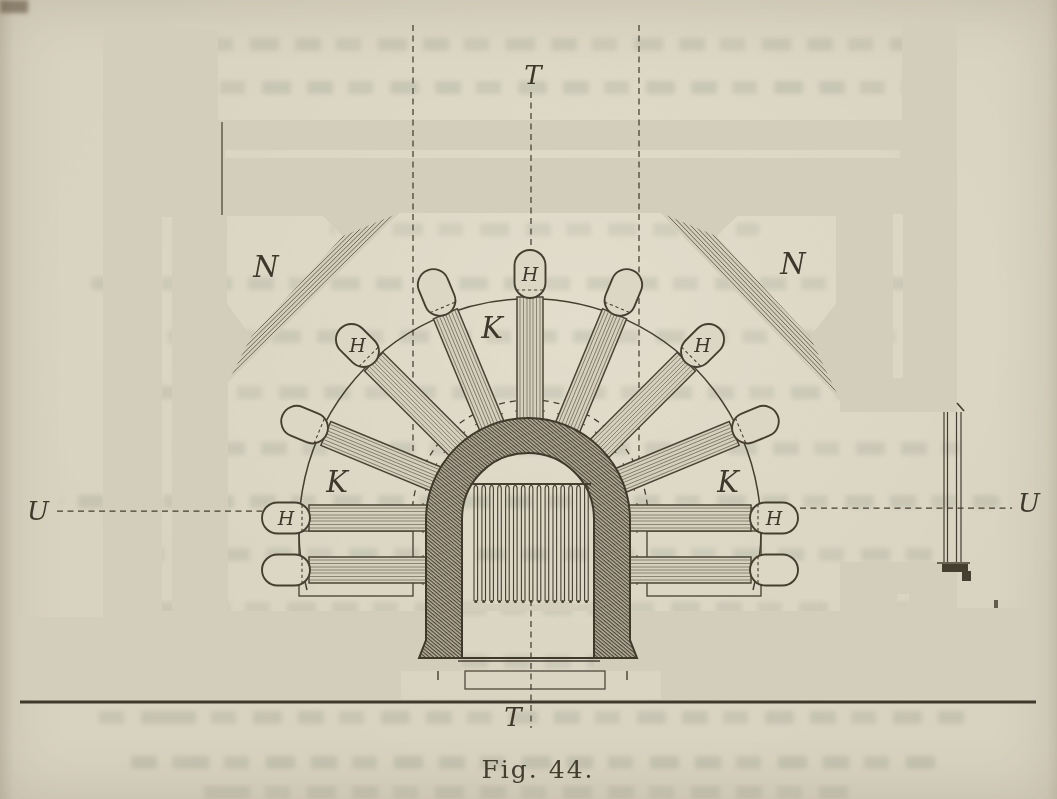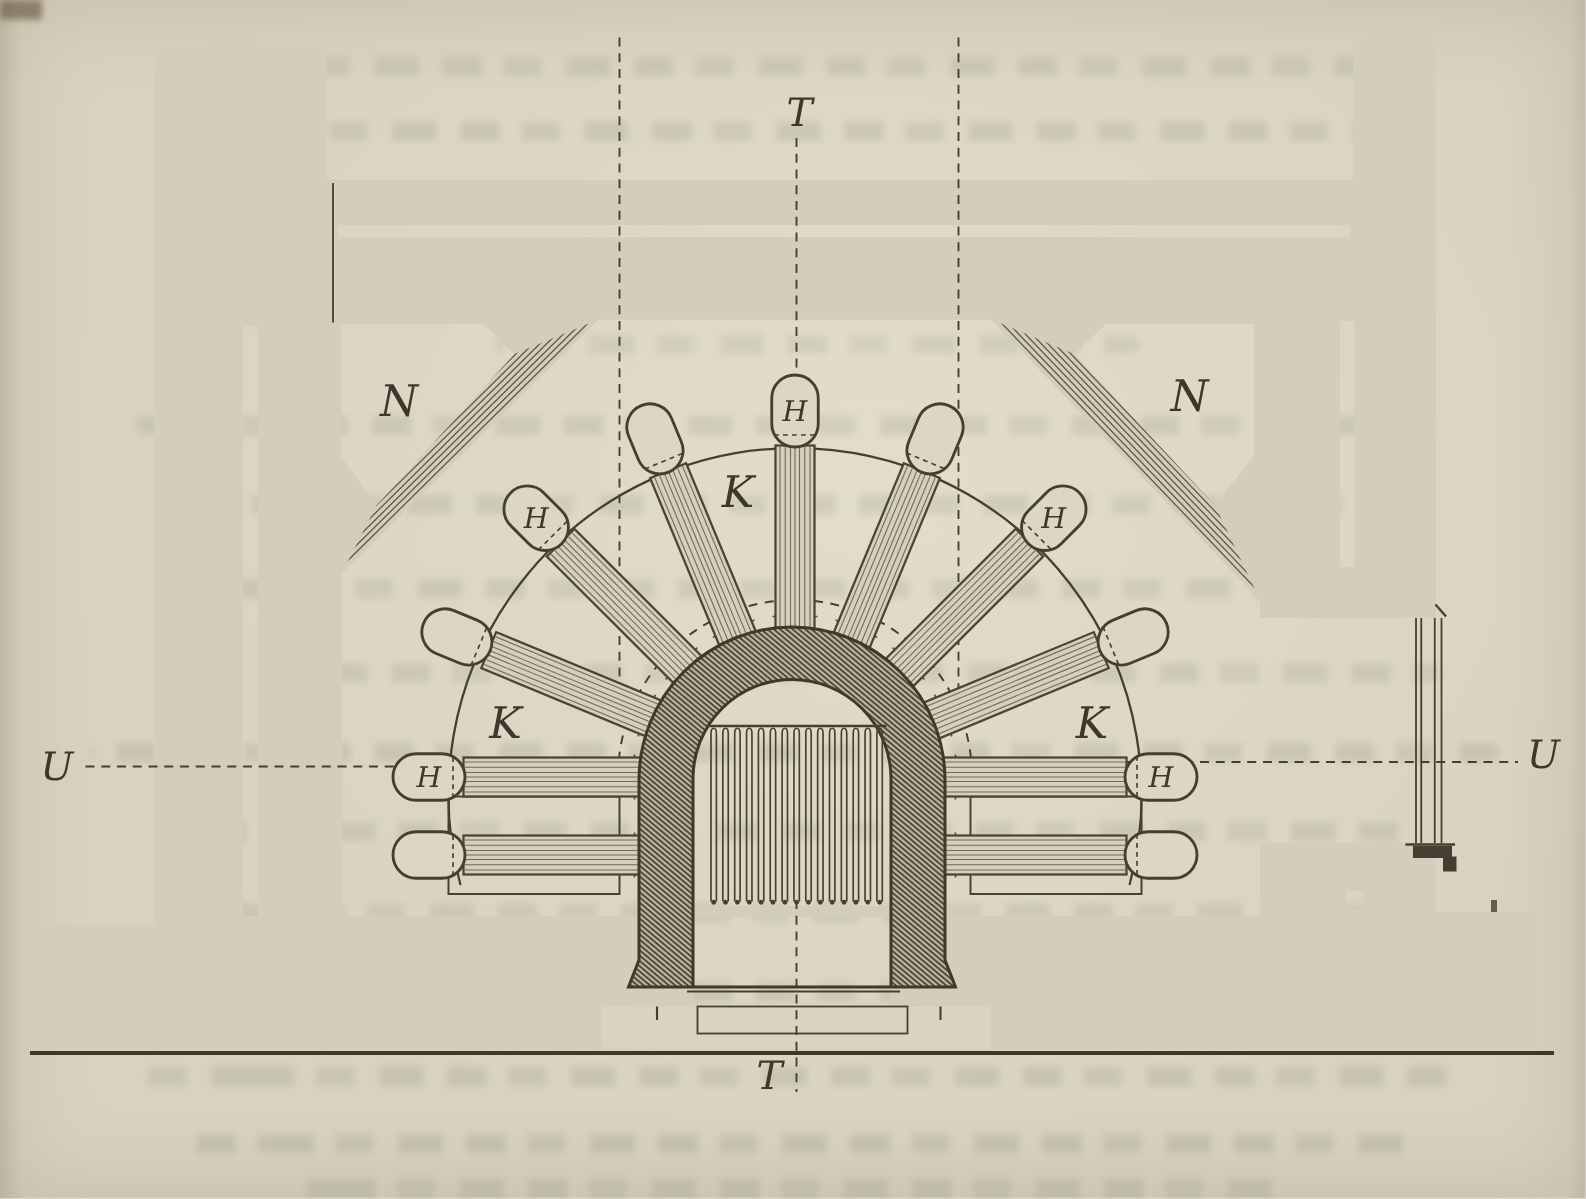--- a/index.html
+++ b/index.html
@@ -358,13 +358,14 @@
     </g>
     <g id="h-labels" text-anchor="middle">
         <text x="774.0" y="524.5" class="lbl lbl-h">H</text>
         <text x="702.5" y="352.0" class="lbl lbl-h">H</text>
         <text x="530.0" y="280.5" class="lbl lbl-h">H</text>
         <text x="357.5" y="352.0" class="lbl lbl-h">H</text>
         <text x="286.0" y="524.5" class="lbl lbl-h">H</text>
       </g>
   </svg>
 
+  <div class="caption">Fig. 44.</div>
 </div>
 
 </body></html>

